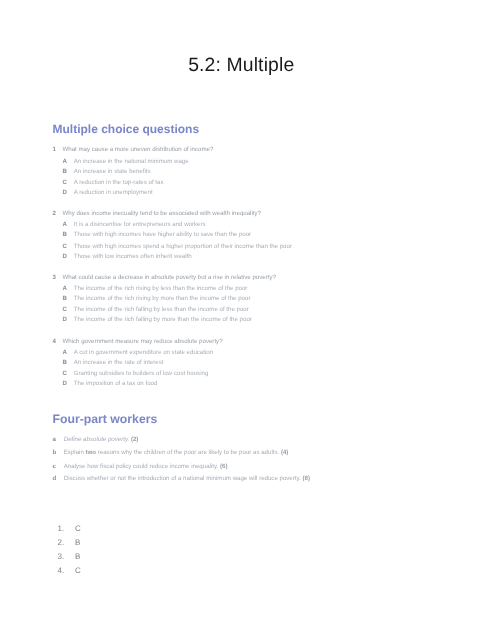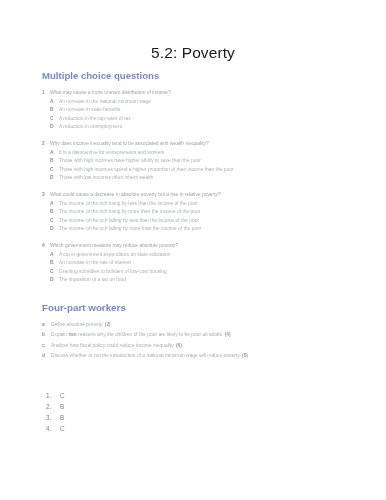--- a/index.html
+++ b/index.html
@@ -32,21 +32,21 @@
     letter-spacing: 0.1px;
   }
   .section-heading {
     font-size: 9.6px;
     font-weight: bold;
     color: #7a86c8;
     margin: 0;
     padding: 0;
   }
   .mcq-heading {
-    margin-top: 8px;
+    margin-top: 36px;
     margin-left: 42px;
   }
   .fpq-heading {
     margin-top: 17px;
     margin-left: 42px;
     font-size: 9.8px;
   }
   .question-block {
     margin-left: 42px;
     margin-top: 8px;
@@ -132,21 +132,21 @@
   }
   .answer-val {
     color: #7c8289;
   }
 </style>
 </head>
 <body>
 
 <div class="page">
 
-  <h1 class="doc-title">5.2: Poverty</h1>
+  <h1 class="doc-title">5.2: Multiple</h1>
 
   <h2 class="section-heading mcq-heading">Multiple choice questions</h2>
 
   <div>
 
     <div class="question-block">
       <div class="q-row">
         <span class="q-num">1</span>
         <span class="q-text">What may cause a more uneven distribution of income?</span>
       </div>

